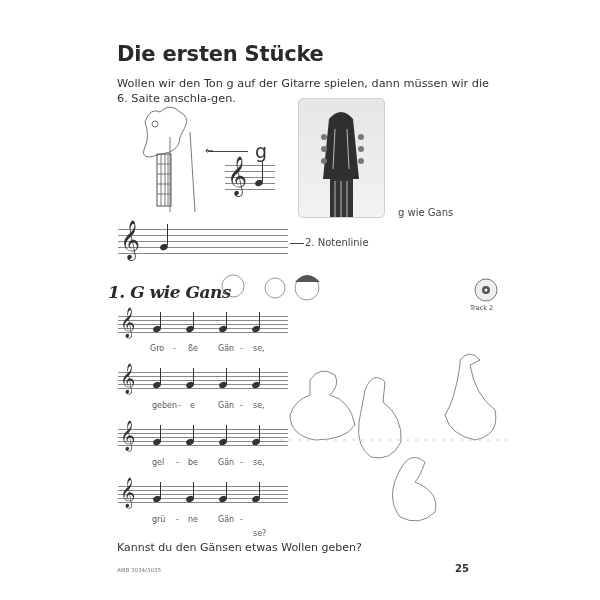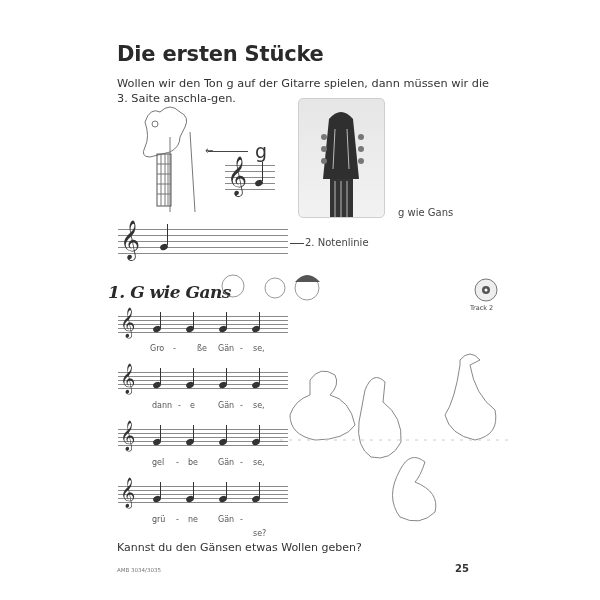--- a/index.html
+++ b/index.html
@@ -21,21 +21,21 @@
     .track { left:470px; top:304px; font-size:6.5px; color:#444; }
     .question { left:117px; top:541px; font-size:11px; color:#333; }
     .footer-code { left:117px; top:567px; font-size:5.5px; color:#777; }
     .page-num { left:455px; top:563px; font-size:10px; font-weight:bold; color:#333; }
     .photo { left:298px; top:98px; width:85px; height:118px; border-radius:5px; background:linear-gradient(#e6e6e6,#f2f2f2); border:1px solid #cfcfcf; overflow:hidden; }
   </style>
 </head>
 <body>
 
 <div class="abs title">Die ersten Stücke</div>
-<div class="abs intro">Wollen wir den Ton g auf der Gitarre spielen, dann müssen wir die 3. Saite anschla-gen.</div>
+<div class="abs intro">Wollen wir den Ton g auf der Gitarre spielen, dann müssen wir die 6. Saite anschla-gen.</div>
 
 <svg class="abs" style="left:125px;top:102px" width="90" height="110">
   <g fill="none" stroke="#777" stroke-width="1">
     <path d="M20 20 q5-15 15-10 q10-10 20 0 q10 5 5 15 l-5 10 q0 10 -10 15 l-20 5 q-10 0 -5-10 q5-10 0-25z"></path>
     <circle cx="30" cy="22" r="3"></circle>
     <path d="M45 35 l0 75 M65 30 l5 80"></path>
     <rect x="32" y="52" width="14" height="52" stroke="#555"></rect>
     <path d="M36 52 v52 M40 52 v52 M43 52 v52 M32 62 h14 M32 72 h14 M32 82 h14 M32 92 h14"></path>
   </g>
 </svg>
@@ -133,21 +133,21 @@
         <div class="head" style="left:0;top:10px"></div>
         <div class="stem" style="left:7px;top:-4px;height:16px"></div>
       </div>
     <div class="note" style="left:134px">
         <div class="head" style="left:0;top:10px"></div>
         <div class="stem" style="left:7px;top:-4px;height:16px"></div>
       </div>
   </div>
   <div class="lyric" style="left:150px;top:344px">Gro</div>
   <div class="lyric" style="left:173px;top:344px">-</div>
-  <div class="lyric" style="left:197px;top:344px">ße</div>
+  <div class="lyric" style="left:188px;top:344px">ße</div>
   <div class="lyric" style="left:218px;top:344px">Gän</div>
   <div class="lyric" style="left:240px;top:344px">-</div>
   <div class="lyric" style="left:253px;top:344px">se,</div>
 
   <div class="staff" style="left:118px;top:372px;width:170px;height:16px">
     <div class="line" style="top:0"></div>
       <div class="line" style="top:4px"></div>
       <div class="line" style="top:8px"></div>
       <div class="line" style="top:12px"></div>
       <div class="line" style="top:16px"></div>
@@ -162,21 +162,21 @@
       </div>
     <div class="note" style="left:101px">
         <div class="head" style="left:0;top:10px"></div>
         <div class="stem" style="left:7px;top:-4px;height:16px"></div>
       </div>
     <div class="note" style="left:134px">
         <div class="head" style="left:0;top:10px"></div>
         <div class="stem" style="left:7px;top:-4px;height:16px"></div>
       </div>
   </div>
-  <div class="lyric" style="left:152px;top:401px">dann</div>
+  <div class="lyric" style="left:152px;top:401px">geben</div>
   <div class="lyric" style="left:178px;top:401px">-</div>
   <div class="lyric" style="left:190px;top:401px">e</div>
   <div class="lyric" style="left:218px;top:401px">Gän</div>
   <div class="lyric" style="left:240px;top:401px">-</div>
   <div class="lyric" style="left:253px;top:401px">se,</div>
 
   <div class="staff" style="left:118px;top:429px;width:170px;height:16px">
     <div class="line" style="top:0"></div>
       <div class="line" style="top:4px"></div>
       <div class="line" style="top:8px"></div>

